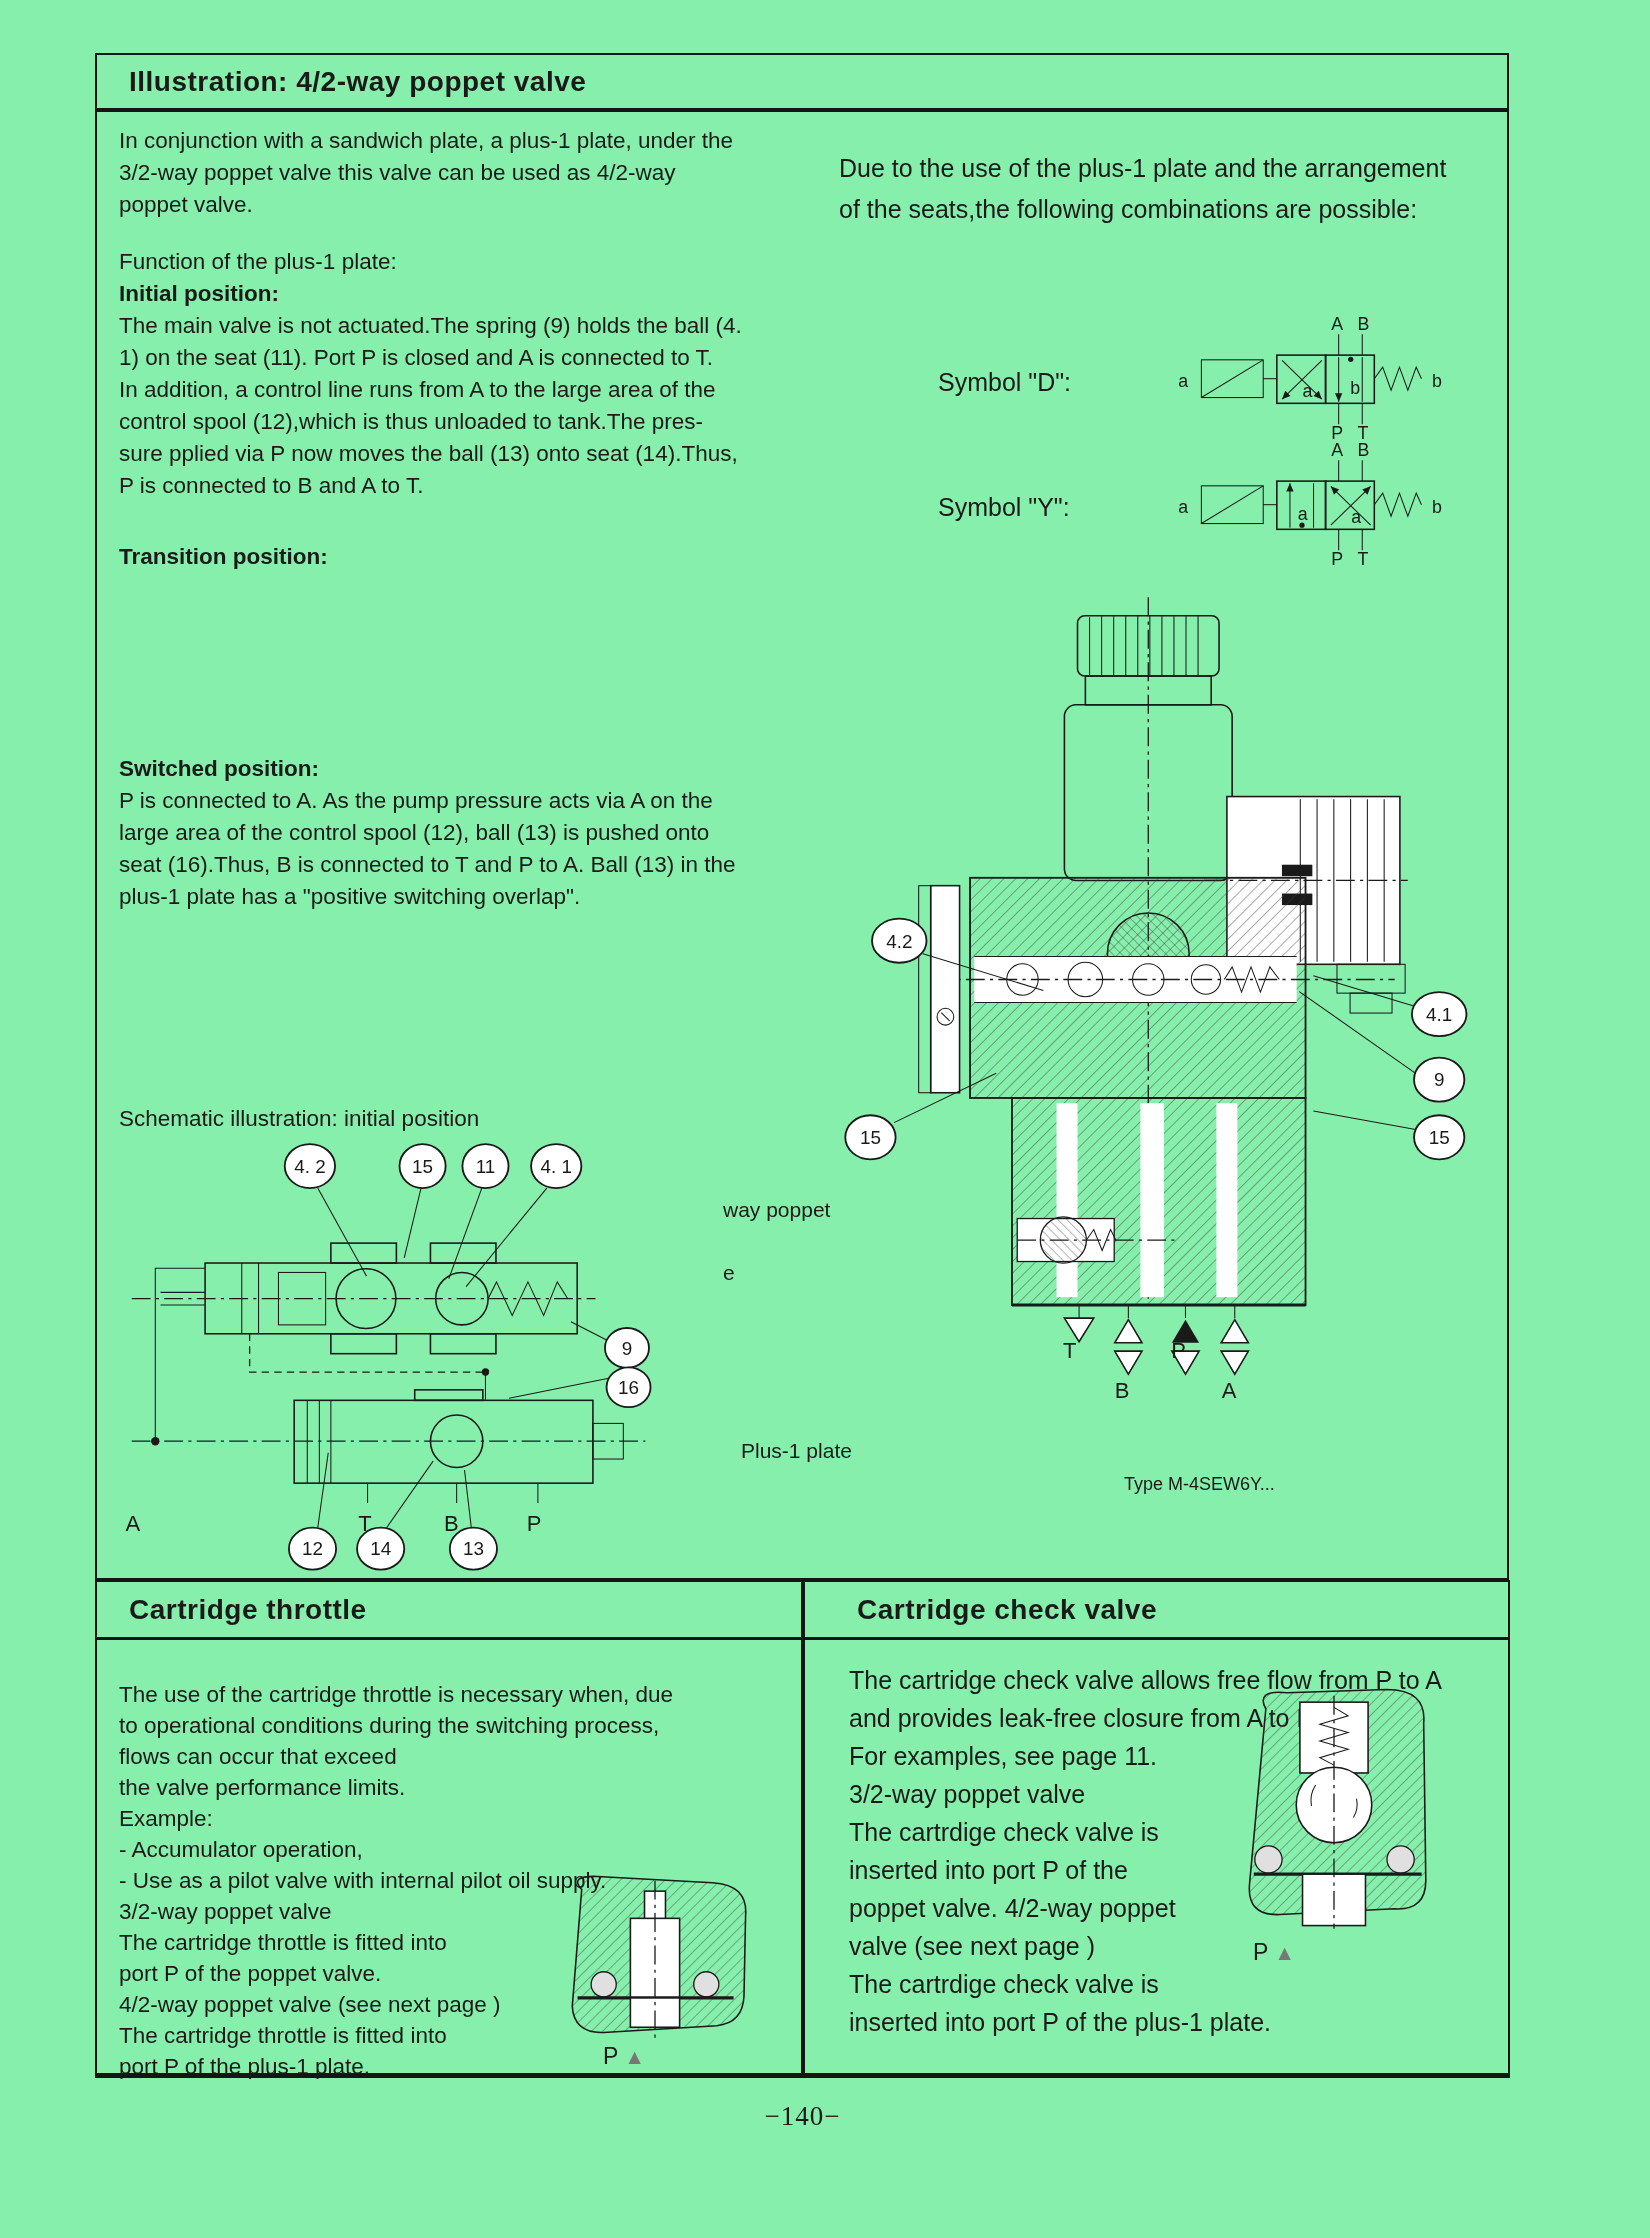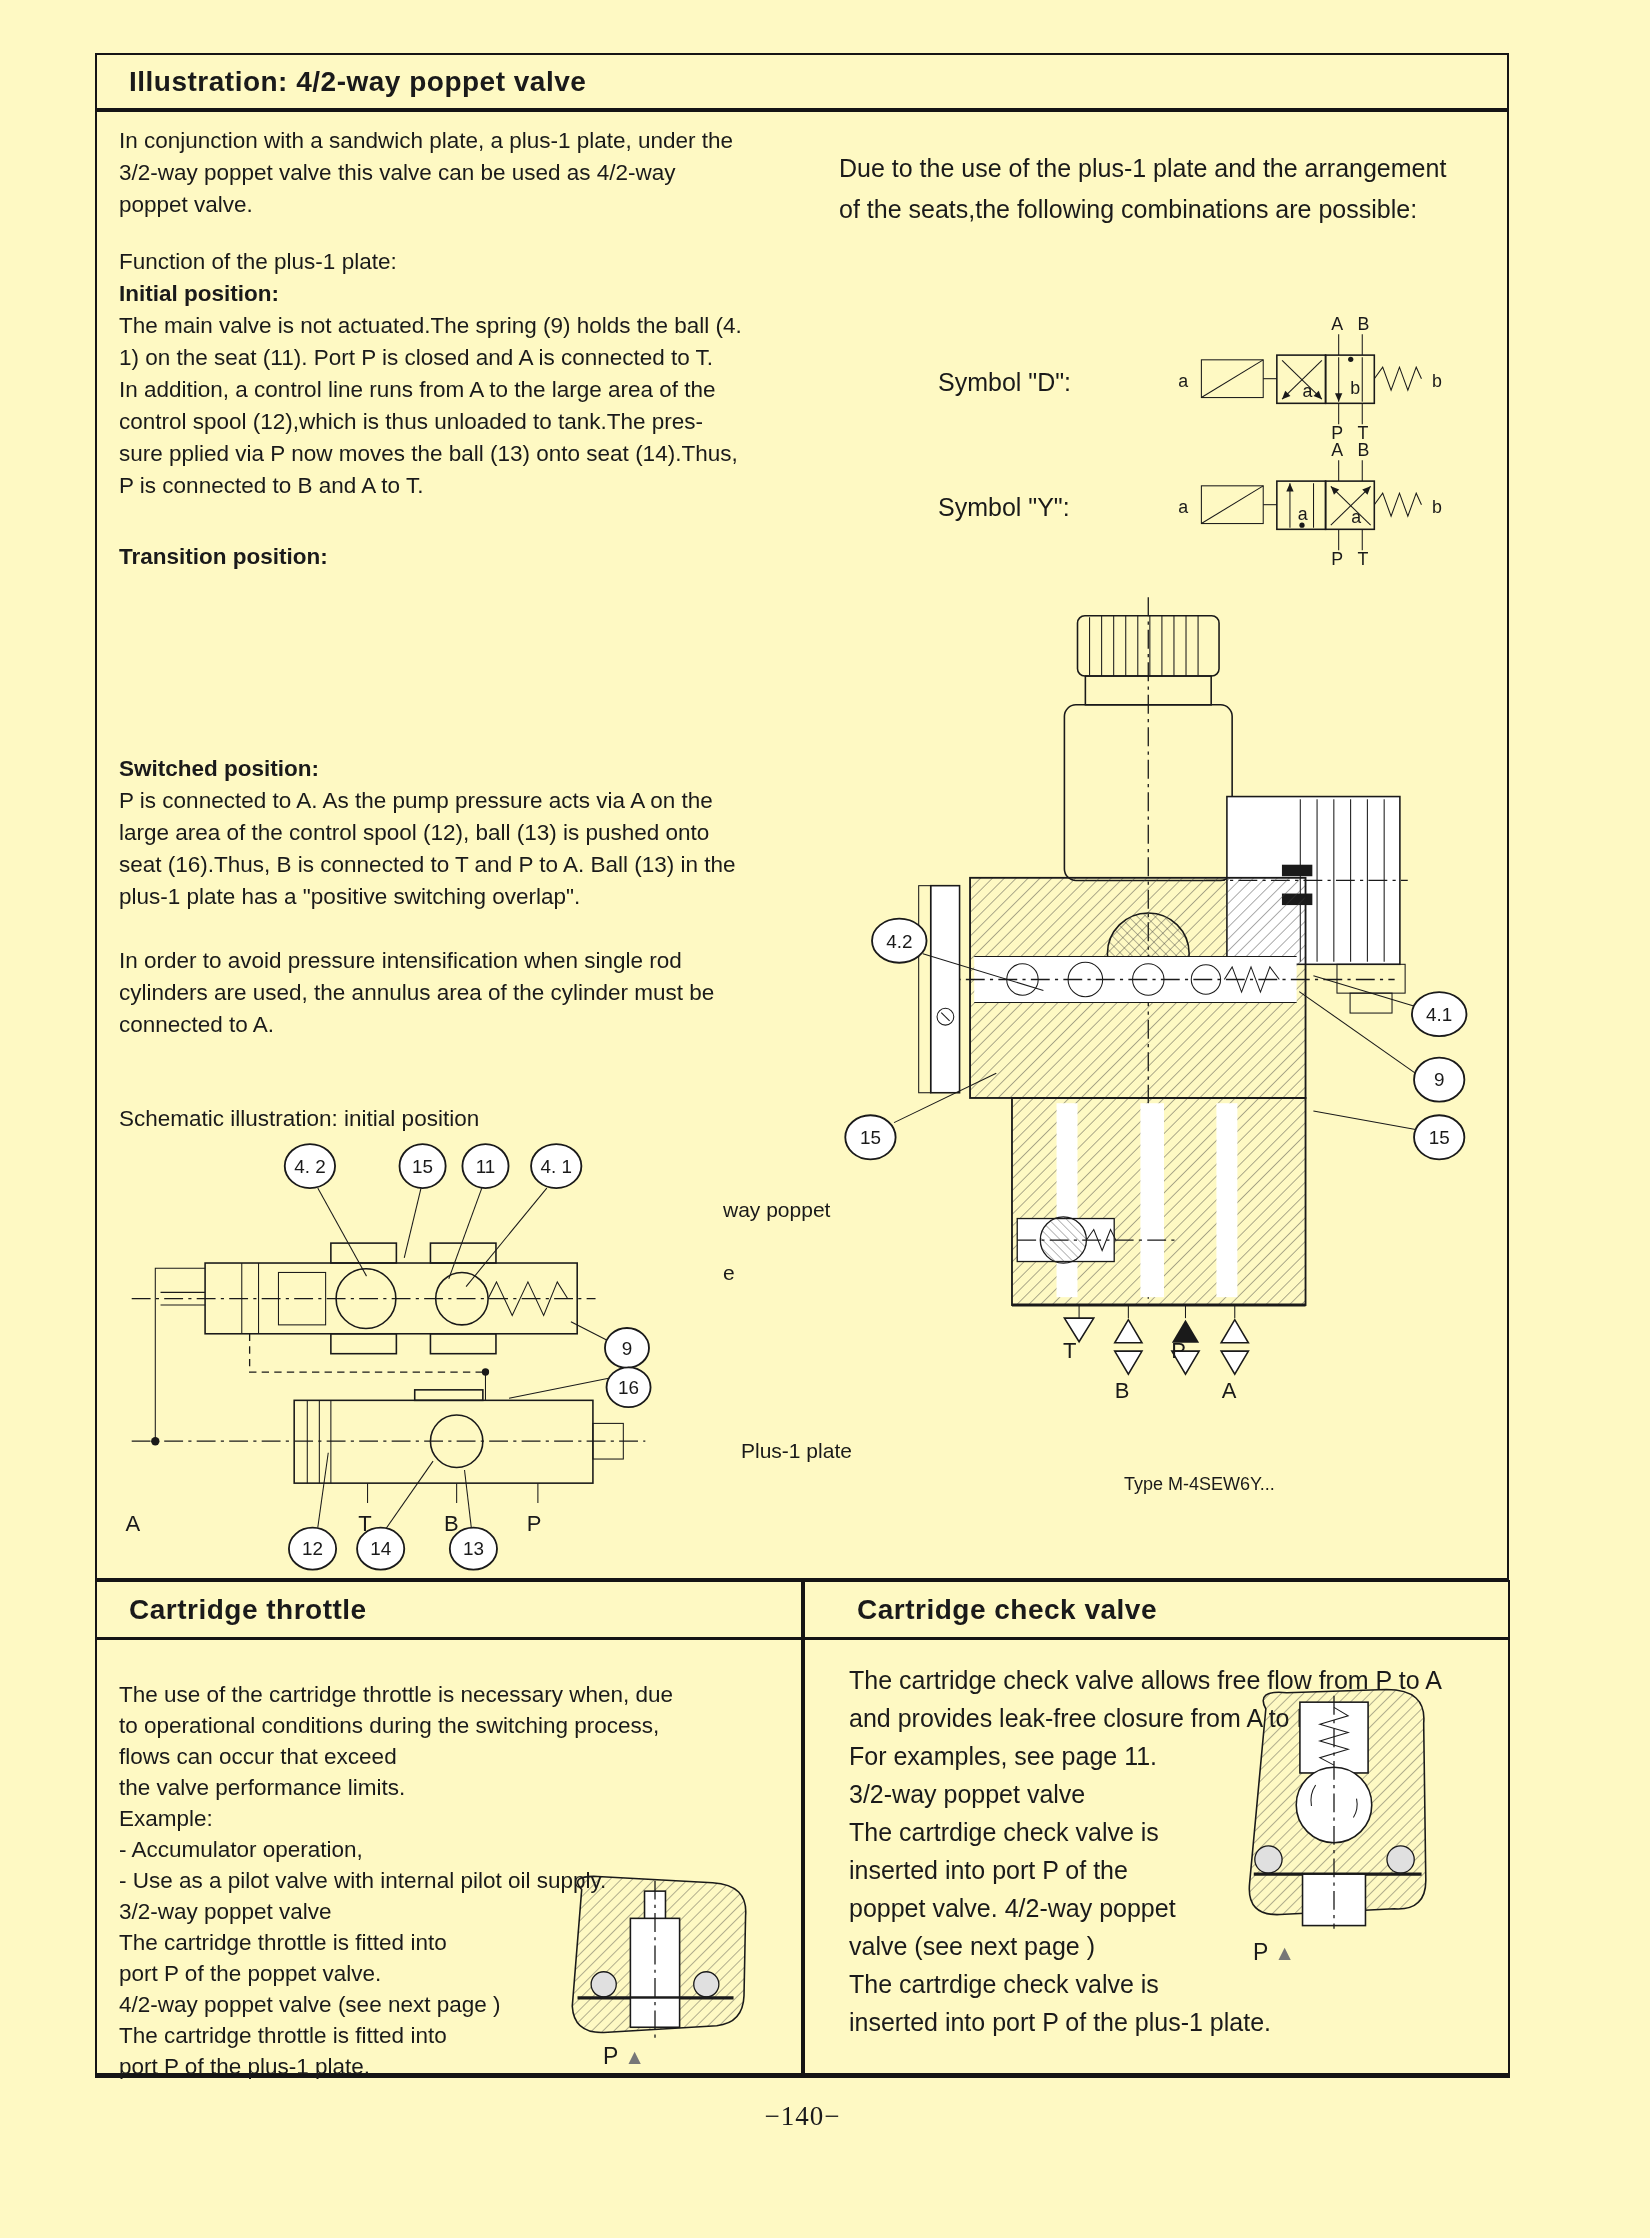--- a/index.html
+++ b/index.html
@@ -1,16 +1,16 @@
 <!DOCTYPE html>
 <html style="font-size:8.4px"><head>
 <meta charset="utf-8">
 <style>
   html,body{margin:0;padding:0;background:#ffffff;}
-  #page{position:relative;width:1651px;height:2239px;background:#fef9c3;overflow:hidden;
+  #page{position:relative;width:1651px;height:2239px;background:#86efac;overflow:hidden;
         font-family:"Liberation Sans","DejaVu Sans",sans-serif;color:#1a1a1a;}
   .abs{position:absolute;}
   .txt{white-space:pre-line;line-height:32px;font-size:22.5px;color:#1a1a1a;}
   .rtxt{white-space:pre-line;line-height:41px;font-size:25px;color:#1a1a1a;}
   .b{font-weight:bold;}
   .box{position:absolute;border:2.1px solid #151515;box-sizing:border-box;background:transparent;}
   .hdrbox{position:absolute;border:2.1px solid #151515;border-bottom-width:4.2px;box-sizing:border-box;}
   .hdr{font-size:28px;font-weight:bold;letter-spacing:0.5px;}
   .lbl{font-size:21px;margin-left:26px;}
   .foot{font-family:"Liberation Serif","DejaVu Serif",serif;font-size:27px;letter-spacing:1px;}
@@ -47,23 +47,20 @@
 In addition, a control line runs from A to the large area of the
 control spool (12),which is thus unloaded to tank.The pres-
 sure pplied via P now moves the ball (13) onto seat (14).Thus,
 P is connected to B and A to T.</div>
   <div class="abs txt b" style="left:119px;top:541px;">Transition position:</div>
   <div class="abs txt b" style="left:119px;top:753px;">Switched position:</div>
   <div class="abs txt" style="left:119px;top:785px;">P is connected to A. As the pump pressure acts via A on the
 large area of the control spool (12), ball (13) is pushed onto
 seat (16).Thus, B is connected to T and P to A. Ball (13) in the
 plus-1 plate has a "positive switching overlap".</div>
-  <div class="abs txt" style="left:119px;top:945px;">In order to avoid pressure intensification when single rod
-cylinders are used, the annulus area of the cylinder must be
-connected to A.</div>
   <div class="abs txt" style="left:119px;top:1103px;">Schematic illustration: initial position</div>
 
   <svg style="left:121px;top:1132px;" width="556" height="435" viewBox="0 0 1060 830">
 
     <line class="dashdot" x1="20" y1="318" x2="905" y2="318"></line>
     <line class="dashdot" x1="20" y1="590" x2="1000" y2="590"></line>
 
     <polyline class="ln2" points="160,260 65,260 65,590"></polyline>
     <circle class="blk" cx="65" cy="590" r="8"></circle>
 

